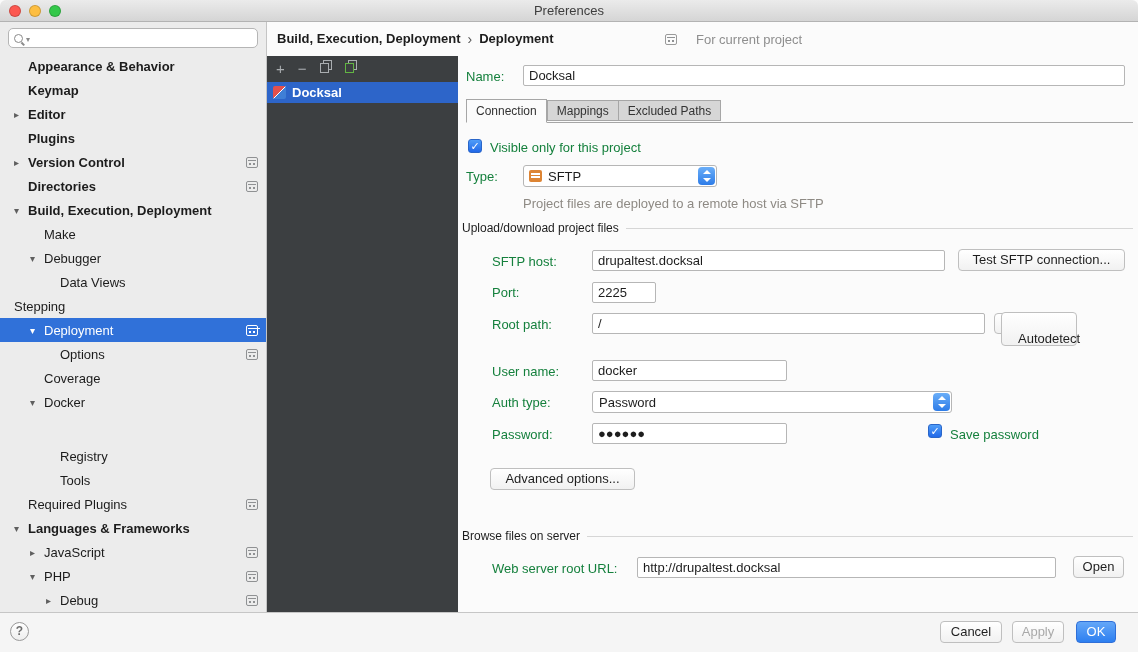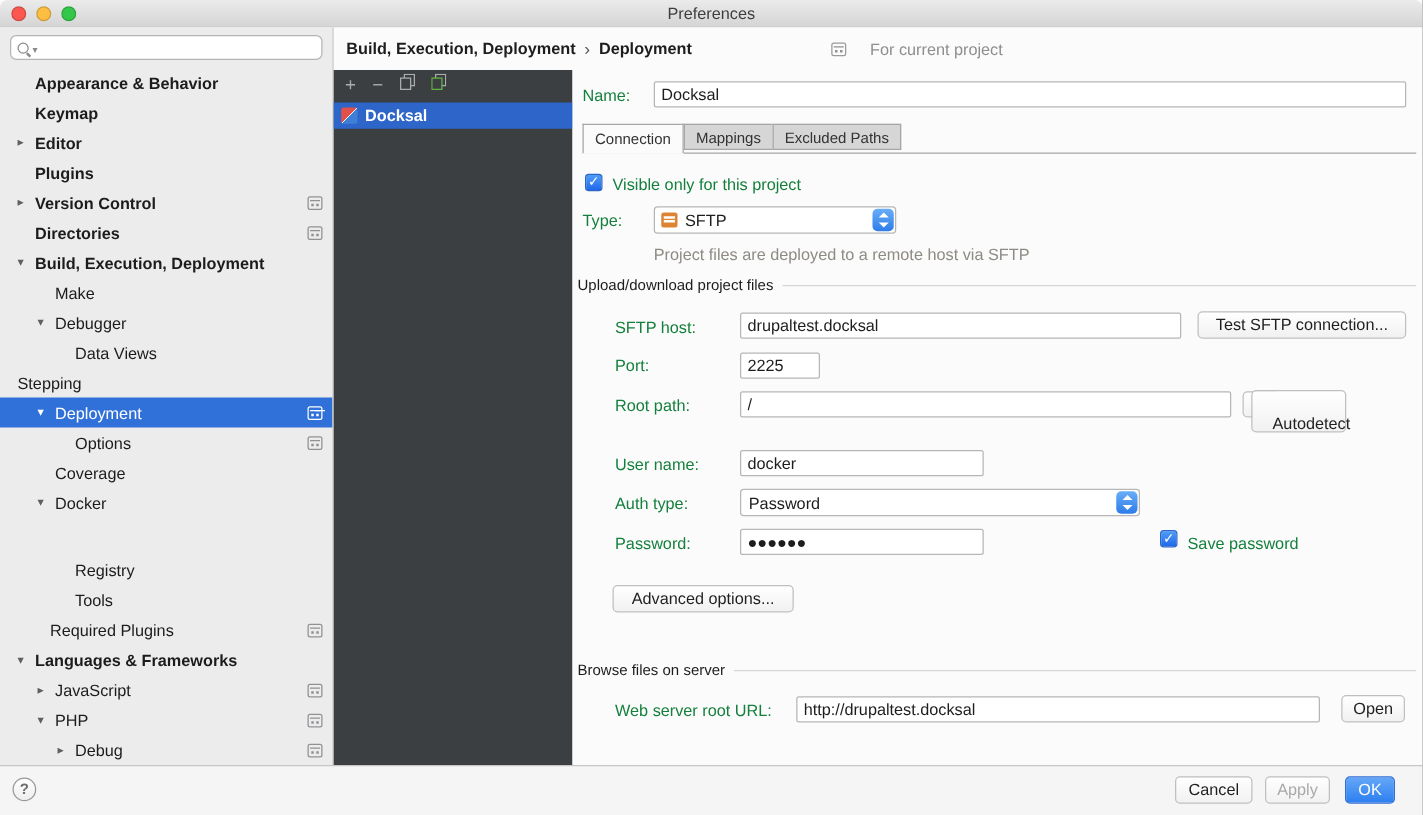--- a/index.html
+++ b/index.html
@@ -89,21 +89,21 @@
              border-left: 4px solid transparent; border-right: 4px solid transparent; }
   .stepper::before { top: 3px; border-bottom: 4px solid #fff; }
   .stepper::after { bottom: 3px; border-top: 4px solid #fff; }
   .sftp-badge { width: 13px; height: 12px; background: #dd8433; border-radius: 2px; margin-left: 5px; flex: none;
                 position: relative; }
   .sftp-badge::after { content: ''; position: absolute; left: 2px; right: 2px; top: 3px; height: 1.5px;
                 background: #fff; box-shadow: 0 3px 0 #fff; }
 
   
   .tabstrip { position: absolute; left: 8px; right: 5px; top: 43px; height: 24px;
-              display: flex; align-items: flex-start; border-bottom: 1px solid #a6a6a6; }
+              display: flex; align-items: center; border-bottom: 1px solid #a6a6a6; }
   .tab { height: 21px; line-height: 21px; padding: 0 9px; font-size: 12px; background: #d6d6d6;
          border: 1px solid #a6a6a6; border-right: none; color: #333; cursor: default; }
   .tab:last-of-type { border-right: 1px solid #a6a6a6; }
   .tab.active { background: #fbfbfb; height: 24px; line-height: 23px; margin-bottom: -1px;
                 border-bottom: 1px solid #fbfbfb; border-right: 1px solid #a6a6a6; }
 
   
   .footer { position: absolute; left: 0; top: 612px; width: 1138px; height: 40px;
             background: #f5f5f5; border-top: 1px solid #c6c6c6; }
   .help-btn { position: absolute; left: 10px; top: 9px; width: 19px; height: 19px; border-radius: 50%;
@@ -196,21 +196,21 @@
           <span class="tree-label">Docker</span>
         </div>
         <div class="tree-row" style="padding-left: 46px; margin-top: 30px;">
           <span class="tree-arrow"></span>
           <span class="tree-label">Registry</span>
         </div>
         <div class="tree-row" style="padding-left: 46px;">
           <span class="tree-arrow"></span>
           <span class="tree-label">Tools</span>
         </div>
-        <div class="tree-row" style="padding-left: 26px;">
+        <div class="tree-row" style="padding-left: 14px;">
           <span class="tree-arrow"></span>
           <span class="tree-label">Required Plugins</span>
           <span class="mini-icon"></span>
         </div>
         <div class="tree-row bold" style="padding-left: 14px;">
           <span class="tree-arrow">▾</span>
           <span class="tree-label">Languages &amp; Frameworks</span>
         </div>
         <div class="tree-row" style="padding-left: 30px;">
           <span class="tree-arrow">▸</span>
@@ -307,21 +307,21 @@
 
     <span class="flabel" style="left:34px; top:261px;">Root path:</span>
     <input class="tfield" style="left: 134px; top: 257px; width: 393px;" value="/">
     <button class="btn" style="left:536px; top:257px; width:29px; height:21px; padding:0;">...</button>
     <button class="btn" style="left:543px; top:256px; width:76px; padding:16px;">Autodetect</button>
 
     <span class="flabel" style="left:34px; top:308px;">User name:</span>
     <input class="tfield" style="left: 134px; top: 304px; width: 195px;" value="docker">
 
     <span class="flabel" style="left:34px; top:339px;">Auth type:</span>
-    <div class="combo" style="left:134px; top:335px; width:320px;justify-content:space-between;">
+    <div class="combo" style="left:134px; top:335px; width:360px;justify-content:space-between;">
       <span class="val">Password</span>
       <span class="stepper"></span>
     </div>
 
     <span class="flabel" style="left:34px; top:371px;">Password:</span>
     <input class="tfield" style="left: 134px; top: 367px; width: 195px;" value="●●●●●●">
     <span class="cb" style="left:470px; top:368px;"></span>
     <span class="flabel" style="left:492px; top:371px;">Save password</span>
 
     <button class="btn" style="left:32px; top:412px; width:145px;">Advanced options...</button>

